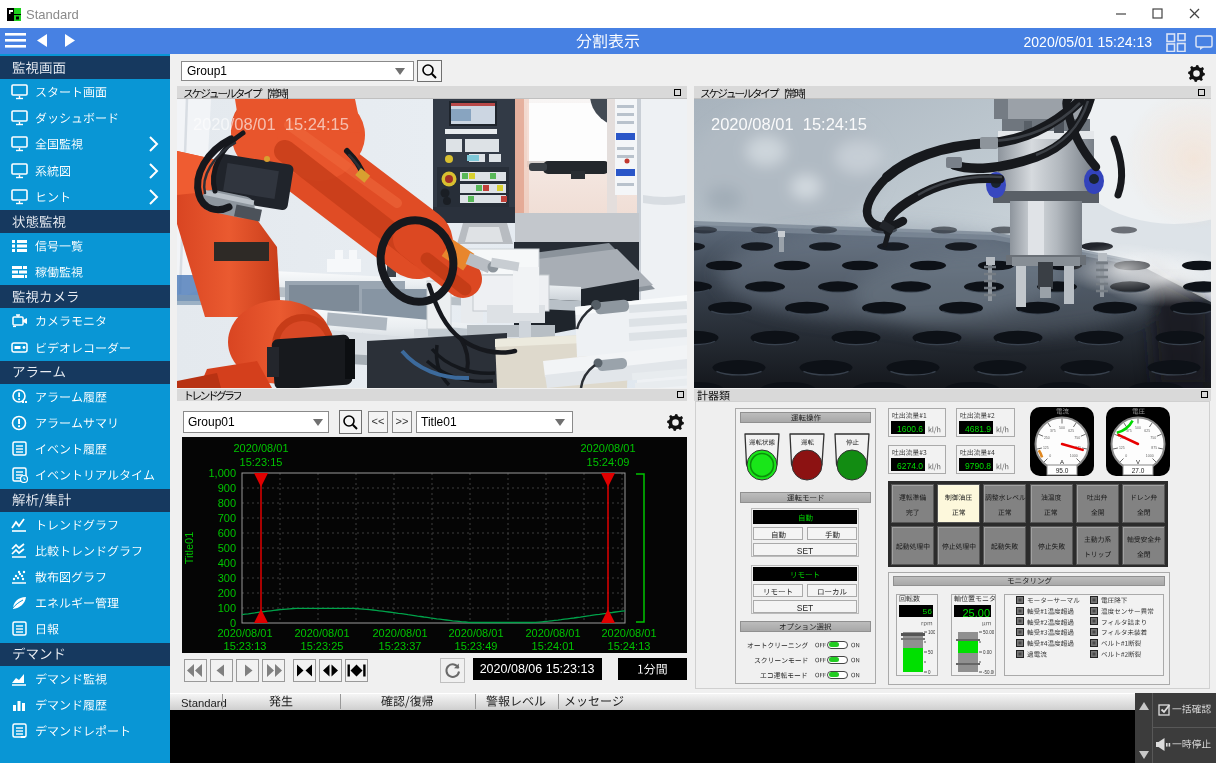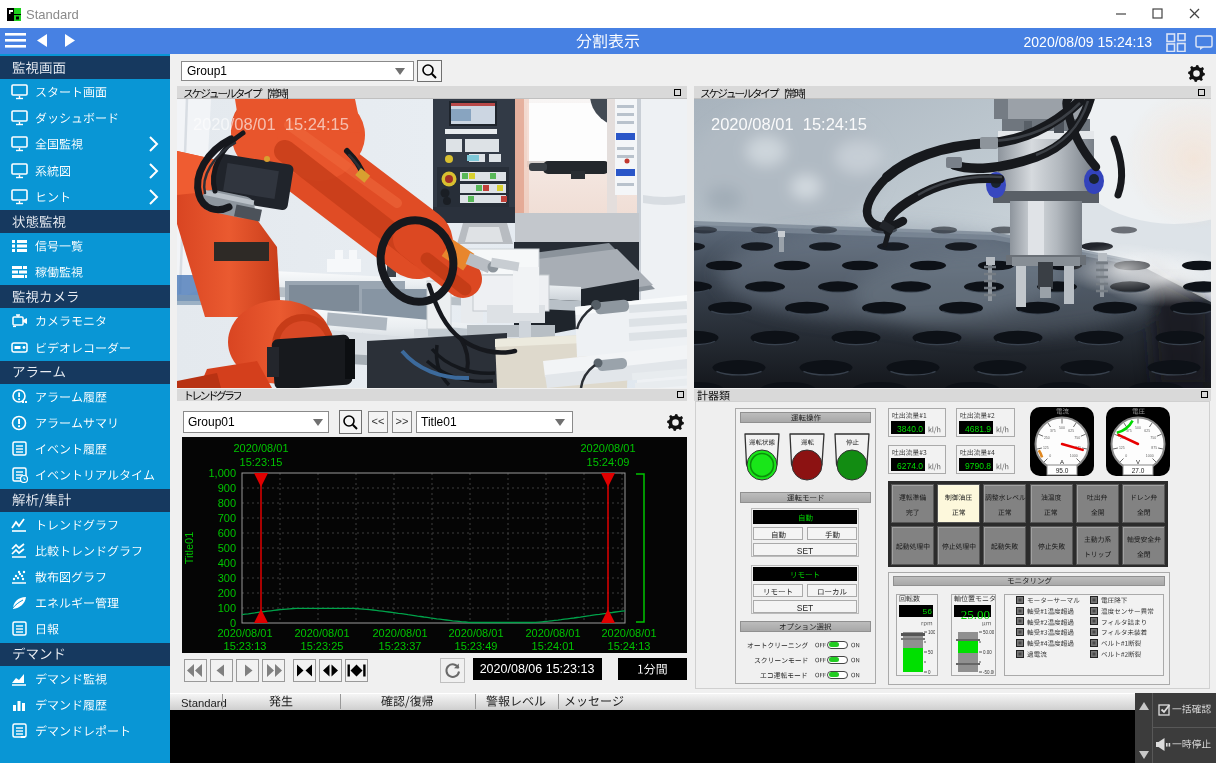--- a/index.html
+++ b/index.html
@@ -211,21 +211,21 @@
       <path d="M1 0 L1 13 L11 6.5Z"></path>
     </svg>
 <svg class="a" style="left:576px;top:33.4px;" width="65" height="17.9">
       <g fill="#fff" transform="translate(0,14.08) scale(0.16,-0.16)">
         <use href="#g0"></use>
         <use href="#g1" x="100"></use>
         <use href="#g2" x="200"></use>
         <use href="#g3" x="300"></use>
       </g>
     </svg>
-<div class="a" style="left:1152px;top:34px;font-size:14px;color:#fff;transform:translate(-100%,0);white-space:nowrap;">2020/08/09 15:24:13</div>
+<div class="a" style="left:1152px;top:34px;font-size:14px;color:#fff;transform:translate(-100%,0);white-space:nowrap;">2020/05/01 15:24:13</div>
 <svg class="a" style="left:1166px;top:33px" width="20" height="19" fill="none" stroke="#dbe4f5" stroke-width="1.6">
 <rect x="1" y="1" width="7.5" height="7.5"></rect>
       <rect x="12" y="0.5" width="7" height="7"></rect>
 <rect x="1" y="11" width="7.5" height="7.5"></rect>
       <rect x="11.5" y="10.5" width="7.5" height="8"></rect>
     </svg>
 <svg class="a" style="left:1195px;top:35px" width="18" height="16" fill="none" stroke="#dbe4f5" stroke-width="1.5">
 <rect x="1" y="1" width="16" height="11" rx="1.5"></rect>
       <path d="M5 12 L5 15 L9 12" fill="#dbe4f5" stroke="none"></path>
     </svg>
@@ -1505,21 +1505,21 @@
       <g fill="#333" transform="translate(0,5.98) scale(0.068,-0.068)">
         <use href="#g100"></use>
         <use href="#g101" x="100"></use>
         <use href="#g102" x="200"></use>
         <use href="#g103" x="300"></use>
         <use href="#g104" x="400"></use>
         <use href="#g79" x="455.5"></use>
       </g>
     </svg>
     <div class="a" style="left:891px;top:421px;width:34px;height:13px;background:#000;"></div>
-    <div class="a" style="left:923px;top:423.5px;font-size:8.5px;color:#00dd00;transform:translate(-100%,0);white-space:nowrap;">3840.0</div>
+    <div class="a" style="left:923px;top:423.5px;font-size:8.5px;color:#00dd00;transform:translate(-100%,0);white-space:nowrap;">1600.6</div>
     <svg class="a" style="left:928px;top:425.8px;" width="13.8" height="7.8">
       <g fill="#555" transform="translate(0,6.16) scale(0.07,-0.07)">
         <use href="#g105"></use>
         <use href="#g106" x="55.2"></use>
         <use href="#g55" x="83.6"></use>
         <use href="#g107" x="122.8"></use>
       </g>
     </svg>
 <div class="a" style="left:956px;top:408px;width:59px;height:29px;border:1px solid #aaa;background:#f2f2f2;"></div>
     <svg class="a" style="left:960px;top:411.5px;" width="35.7" height="7.6">
@@ -1872,21 +1872,21 @@
       <g fill="#333" transform="translate(0,6.16) scale(0.07,-0.07)">
         <use href="#g136"></use>
         <use href="#g144" x="100"></use>
         <use href="#g145" x="200"></use>
         <use href="#g36" x="300"></use>
         <use href="#g37" x="400"></use>
         <use href="#g9" x="500"></use>
       </g>
     </svg>
     <div class="a" style="left:954px;top:605px;width:37px;height:12px;background:#000;"></div>
-    <div class="a" style="left:990px;top:607px;font-size:13px;color:#00dd00;transform:translate(-100%,0);white-space:nowrap;font-family:Liberation Serif, serif;">25.00</div>
+    <div class="a" style="left:990px;top:607px;font-size:11px;color:#00dd00;transform:translate(-100%,0);white-space:nowrap;">25.00</div>
     <svg class="a" style="left:981.7px;top:619.7px;" width="10.3" height="6.7">
       <g fill="#555" transform="translate(0,5.28) scale(0.06,-0.06)">
         <use href="#g146"></use>
         <use href="#g143" x="62.8"></use>
       </g>
     </svg>
     <svg class="a" style="left:956px;top:630px" width="38" height="44" viewBox="0 0 38 44">
       <rect x="2" y="2" width="20" height="40" fill="#909090"></rect>
       <rect x="2" y="10" width="20" height="13" fill="#00e000"></rect>
       <rect x="0" y="9" width="24" height="2" fill="#666"></rect>

